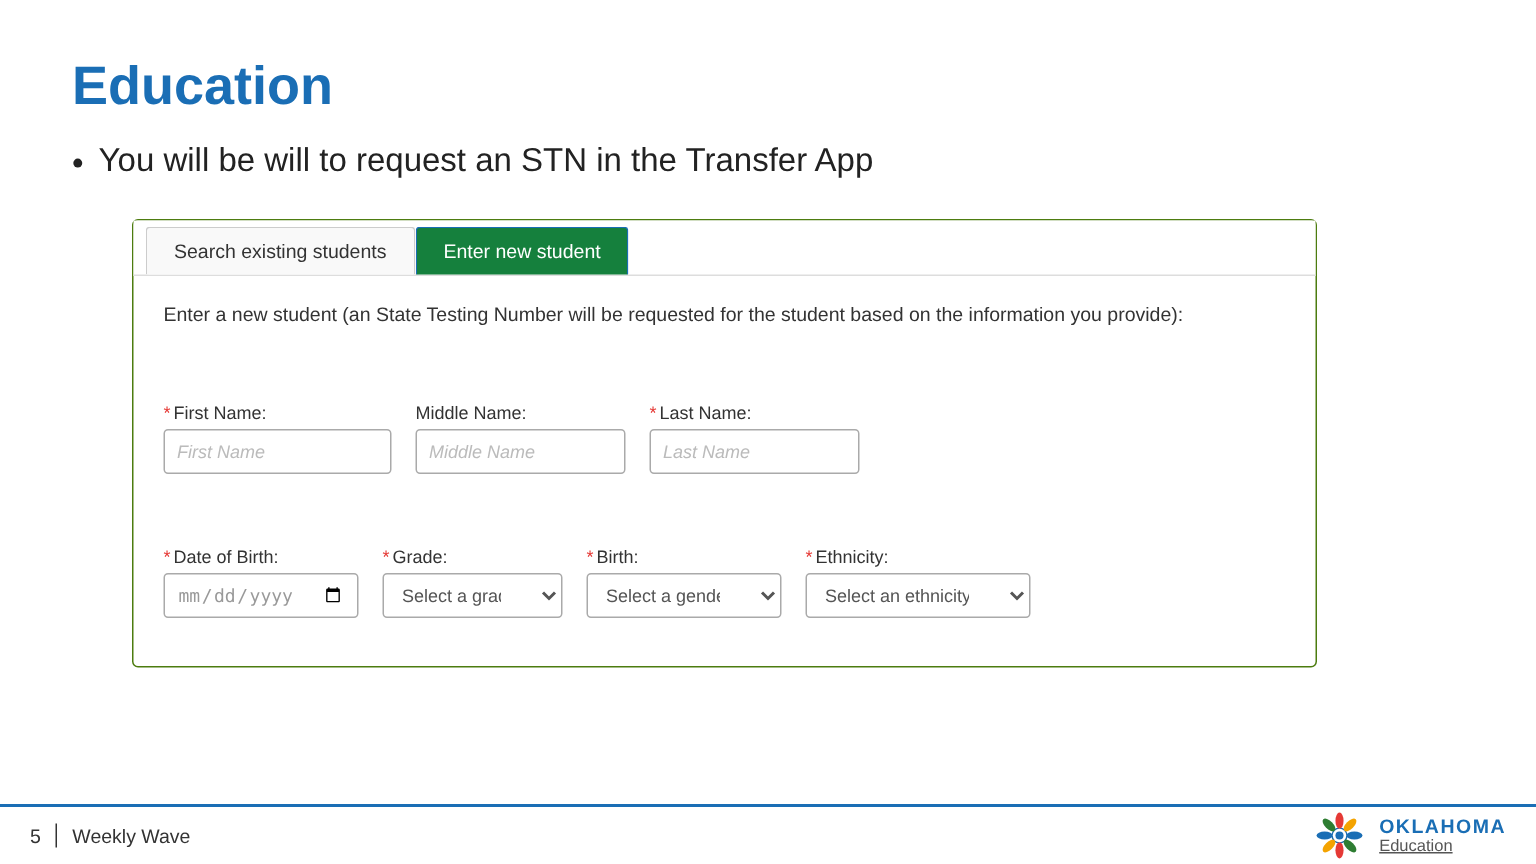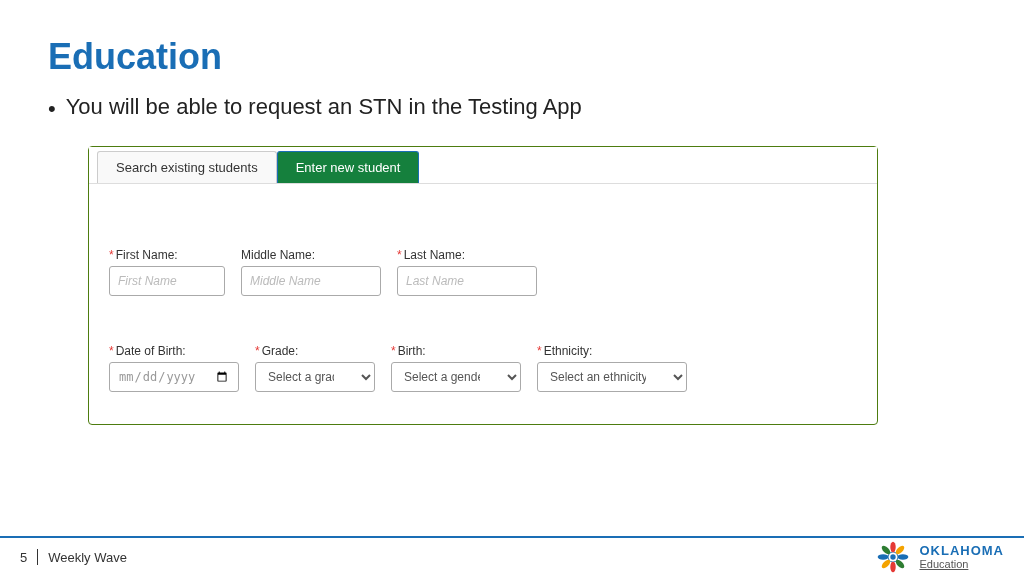--- a/index.html
+++ b/index.html
@@ -121,21 +121,21 @@
       padding: 5px 24px 5px 8px;
       font-size: 12px;
       color: #555;
       background: #fff;
       height: 30px;
       appearance: auto;
     }
     .date-input {
       width: 130px;
     }
-    .first-name-input { width: 116px; }
+    .first-name-input { width: 152px; }
     .middle-name-input { width: 140px; }
     .last-name-input { width: 140px; }
     .grade-select { width: 120px; }
     .gender-select { width: 130px; }
     .ethnicity-select { width: 150px; }
 
     
     .footer {
       position: absolute;
       bottom: 0;
@@ -191,29 +191,30 @@
     }
   </style>
 </head>
 <body>
 
 <div class="slide">
   <h1 class="page-title">Education</h1>
 
   <div class="bullet-point">
     <span class="bullet-dot">•</span>
-    <span>You will be able to request an STN in the Testing App</span>
+    <span>You will be will to request an STN in the Transfer App</span>
   </div>
 
   <div class="form-container">
     <div class="tab-bar">
       <div class="tab-search">Search existing students</div>
       <div class="tab-enter">Enter new student</div>
     </div>
     <div class="form-body">
+      <p class="form-description">Enter a new student (an State Testing Number will be requested for the student based on the information you provide):</p>
 
       <div class="form-row">
         <div class="form-field">
           <label class="field-label">
             <span class="required">*</span><span>First Name:</span>
           </label>
           <input class="form-input first-name-input" type="text" placeholder="First Name" style="">
         </div>
         <div class="form-field">
           <label class="field-label">

